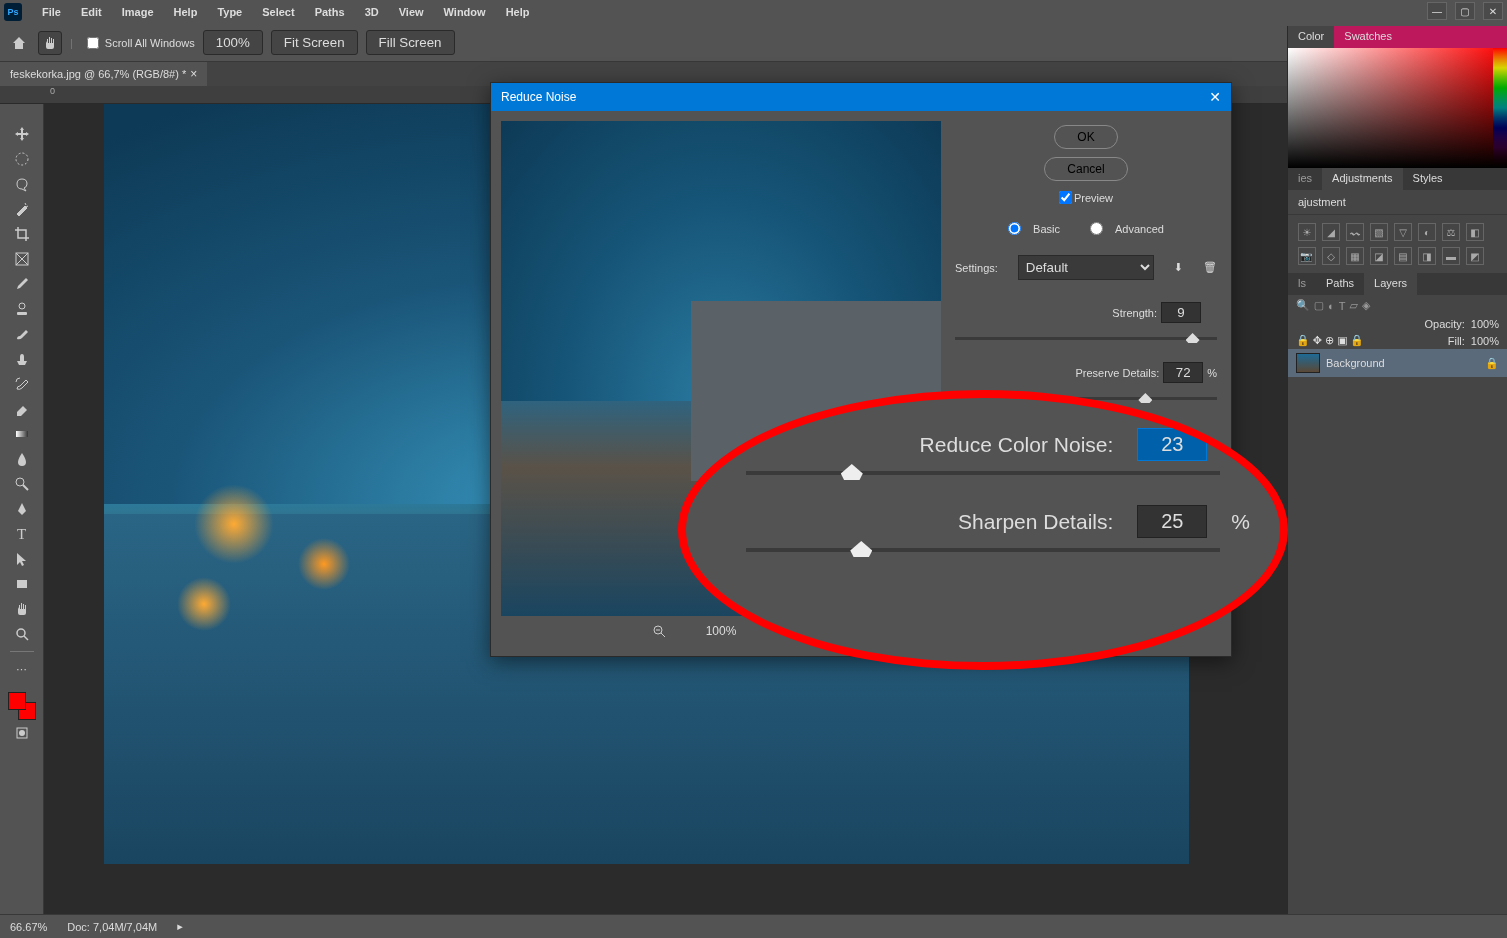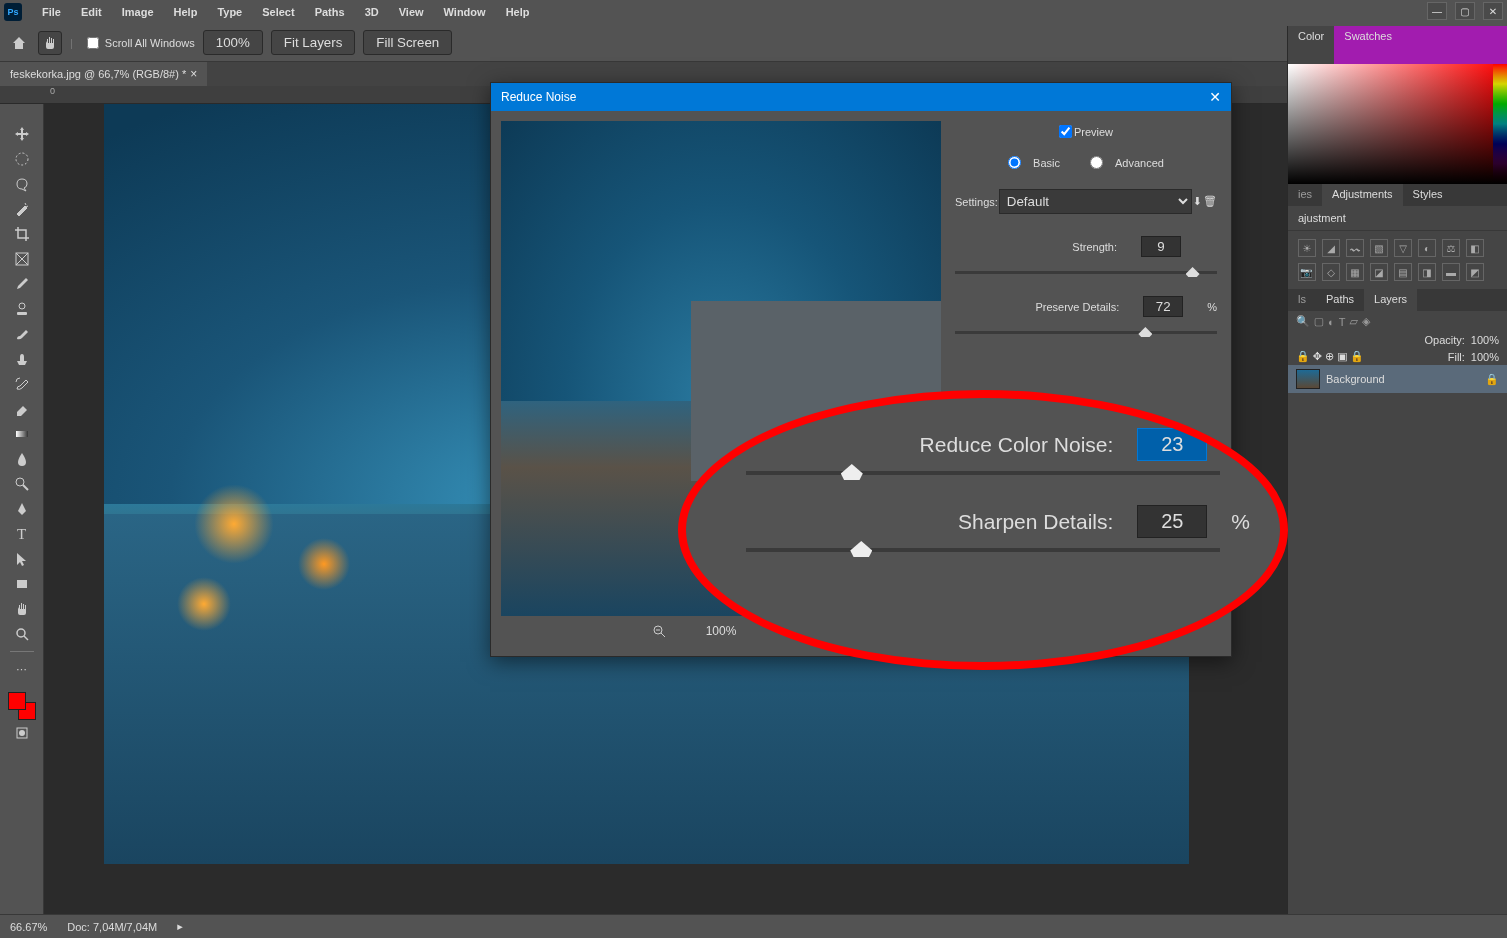--- a/index.html
+++ b/index.html
@@ -38,21 +38,21 @@
 
 .canvas { position: absolute; top: 104px; left: 44px; right: 220px; bottom: 24px; background: #2b2b2b; overflow: hidden; }
 .canvas .img { position: absolute; top: 0; left: 60px; width: 1085px; height: 760px; background: linear-gradient(to bottom, #0a3a5a 0%, #1e6a95 35%, #2580a8 50%, #5a4836 70%, #3a3a3a 100%); }
 .canvas .sky { position: absolute; top: 0; left: 0; right: 0; height: 400px; background: radial-gradient(ellipse at 40% 100%, #3590b8 0%, #1a5578 40%, #0d3a56 80%); }
 .canvas .buildings { position: absolute; top: 200px; right: 0; width: 500px; height: 300px; background: linear-gradient(to right, transparent, #4a5258 40%, #5a6268 100%); }
 .canvas .water { position: absolute; bottom: 0; left: 0; right: 0; height: 350px; background: linear-gradient(to bottom, #2a6585 0%, #1a4560 100%); }
 .canvas .lights { position: absolute; top: 380px; left: 40px; width: 300px; height: 200px; background: radial-gradient(circle at 30% 20%, #ffaa33 0%, transparent 15%), radial-gradient(circle at 60% 40%, #ff9922 0%, transparent 12%), radial-gradient(circle at 20% 60%, #ffaa33 0%, transparent 10%); }
 
 
 .panels { position: absolute; top: 26px; right: 0; width: 220px; bottom: 0; background: #454545; border-left: 1px solid #2a2a2a; }
-.panel-tabs { display: flex; background: #a21caf; height: 38px; font-size: 11px; }
+.panel-tabs { display: flex; background: #be185d; height: 22px; font-size: 11px; }
 .panel-tabs div { padding: 4px 10px; cursor: pointer; }
 .panel-tabs .active { background: #454545; }
 .color-picker { height: 120px; position: relative; background: linear-gradient(to right, #fff, #ff0000); }
 .color-picker::after { content:''; position: absolute; inset: 0; background: linear-gradient(to bottom, transparent, #000); }
 .hue-strip { position: absolute; right: 0; top: 0; width: 14px; height: 120px; background: linear-gradient(to bottom, red, yellow, lime, cyan, blue, magenta, red); }
 .panel-section { padding: 6px 10px; border-bottom: 1px solid #383838; }
 .panel-tabs2 { display: flex; background: #383838; height: 22px; }
 .panel-tabs2 div { padding: 4px 10px; }
 .adj-icons { display: flex; flex-wrap: wrap; gap: 6px; padding: 8px 10px; }
 .adj-icons span { width: 18px; height: 18px; border: 1px solid #666; display: flex; align-items: center; justify-content: center; font-size: 10px; color: #aaa; }
@@ -73,23 +73,23 @@
 .dialog .preview-img { flex: 1; background: linear-gradient(to bottom, #0d3a56 0%, #1e6a95 40%, #2a6585 55%, #5a5248 70%, #1a4560 100%); position: relative; }
 .dialog .preview-sky { position: absolute; top: 0; left: 0; right: 0; height: 280px; background: radial-gradient(ellipse at 50% 100%, #2a7aa0 0%, #165578 50%, #0d3a56 100%); }
 .dialog .preview-bldg { position: absolute; top: 180px; right: 0; width: 250px; height: 180px; background: #5a6268; }
 .dialog .preview-zoom { height: 30px; display: flex; align-items: center; justify-content: center; gap: 40px; font-size: 12px; }
 .dialog .controls { flex: 1; display: flex; flex-direction: column; gap: 10px; padding: 4px; }
 .dialog .btn-group { display: flex; flex-direction: column; align-items: center; gap: 8px; }
 .dialog .dlg-btn { padding: 4px 22px; border: 1px solid #888; border-radius: 14px; background: #535353; cursor: pointer; font-size: 12px; }
 .dialog .check-row { display: flex; align-items: center; gap: 2px; justify-content: center; }
 .dialog .radio-row { display: flex; gap: 30px; justify-content: center; margin-top: 8px; }
 .dialog .radio-row label { display: flex; align-items: center; gap: 12px; }
-.dialog .settings-row { display: flex; align-items: center; gap: 1px; margin-top: 10px; }
+.dialog .settings-row { display: flex; align-items: center; gap: 20px; margin-top: 10px; }
 .dialog .settings-row select { flex: 1; background: #3a3a3a; border: 1px solid #2a2a2a; color: #ddd; padding: 3px; }
-.dialog .slider-row { display: flex; align-items: center; gap: 24px; justify-content: flex-end; margin-top: 12px; position: relative; }
+.dialog .slider-row { display: flex; align-items: center; gap: 4px; justify-content: flex-end; margin-top: 12px; position: relative; }
 .dialog .slider-row .label { }
 .dialog .slider-row input[type=text] { width: 40px; background: #333; border: 1px solid #222; color: #ddd; text-align: center; padding: 2px; }
 .dialog .slider-track { position: relative; height: 3px; background: #3a3a3a; margin: 4px 0 0 0; }
 .dialog .slider-handle { position: absolute; width: 14px; height: 10px; background: #ddd; top: -4px; clip-path: polygon(50% 0, 100% 70%, 80% 100%, 20% 100%, 0 70%); }
 
 
 .magnify { position: absolute; top: 390px; left: 678px; width: 610px; height: 280px; border: 8px solid red; border-radius: 50%; background: #535353; overflow: hidden; }
 .magnify-content { position: absolute; top: 30px; left: 50px; right: 30px; }
 .mag-row { display: flex; align-items: center; gap: 24px; justify-content: flex-end; font-size: 21px; color: #ddd; margin-bottom: 10px; }
 .mag-row .mag-input { width: 70px; background: #333; border: 1px solid #0078d7; color: #ddd; text-align: center; padding: 4px; font-size: 20px; }
@@ -133,21 +133,21 @@
     <svg width="16" height="16" viewBox="0 0 16 16">
         <path d="M4 6 L4 12 Q4 14 6 14 L10 14 Q12 14 12 12 L12 4 L11 4 L11 8 L10 8 L10 3 L9 3 L9 8 L8 8 L8 2 L7 2 L7 8 L6 8 L6 4 L5 4 L5 8 Z" fill="#ccc"></path>
       </svg>
   </div>
   <span style="color:#777">|</span>
   <div class="checkbox-wrap">
     <input type="checkbox" style="">
     <span>Scroll All Windows</span>
   </div>
   <button class="opt-btn">100%</button>
-  <button class="opt-btn">Fit Layers</button>
+  <button class="opt-btn">Fit Screen</button>
   <button class="opt-btn">Fill Screen</button>
 </div>
 
 <div class="doctab-bar">
   <div class="doctab">
     <span>feskekorka.jpg @ 66,7% (RGB/8#) *</span>
     <span class="close">×</span>
   </div>
 </div>
 
@@ -380,20 +380,24 @@
         <span>100%</span>
         <span>
             <svg width="14" height="14">
               <circle cx="6" cy="6" r="4" fill="none" stroke="#ccc"></circle>
               <path d="M4 6 L8 6 M6 4 L6 8 M9 9 L13 13" stroke="#ccc"></path>
             </svg>
           </span>
       </div>
     </div>
     <div class="controls">
+      <div class="btn-group">
+        <button class="dlg-btn">OK</button>
+        <button class="dlg-btn">Cancel</button>
+      </div>
       <div class="check-row">
         <input type="checkbox" checked="" style="">
         <span>Preview</span>
       </div>
       <div class="radio-row">
         <label>
             <input type="radio" checked="" style="">
             <span>Basic</span>
           </label>
         <label>

